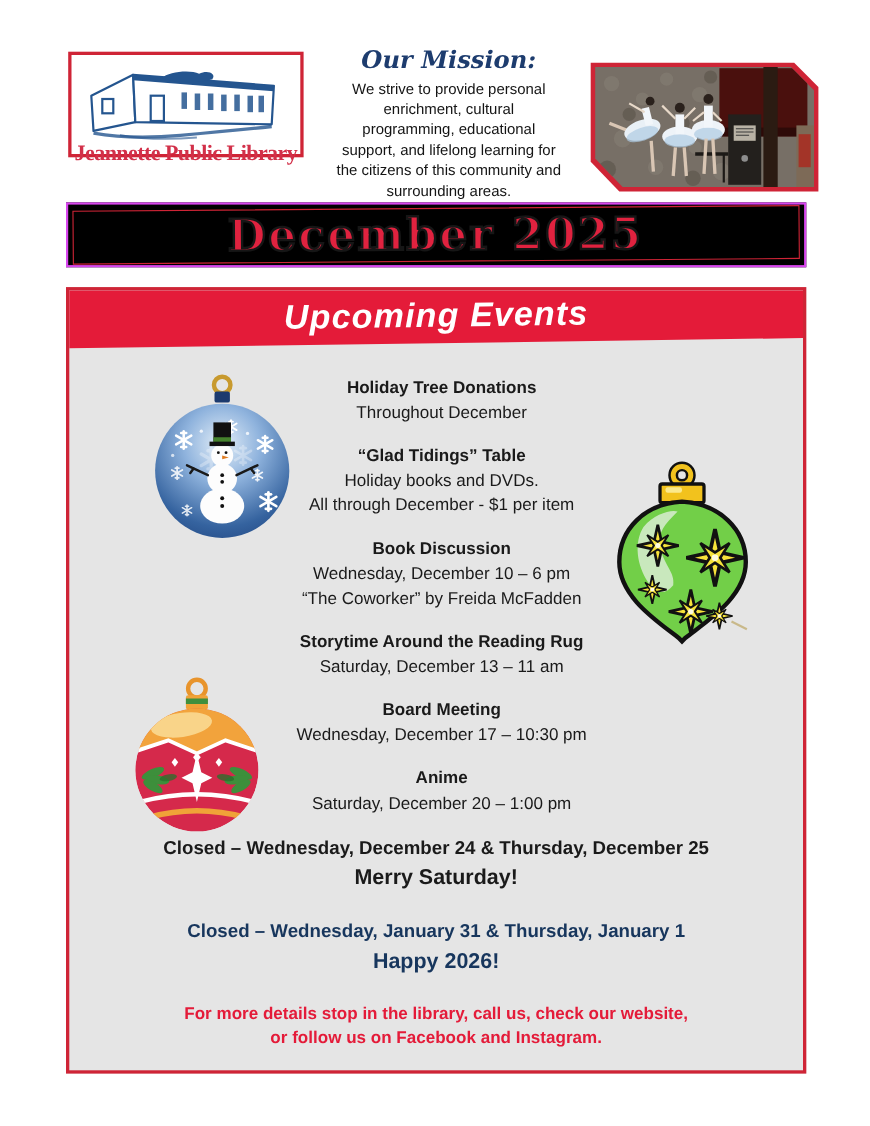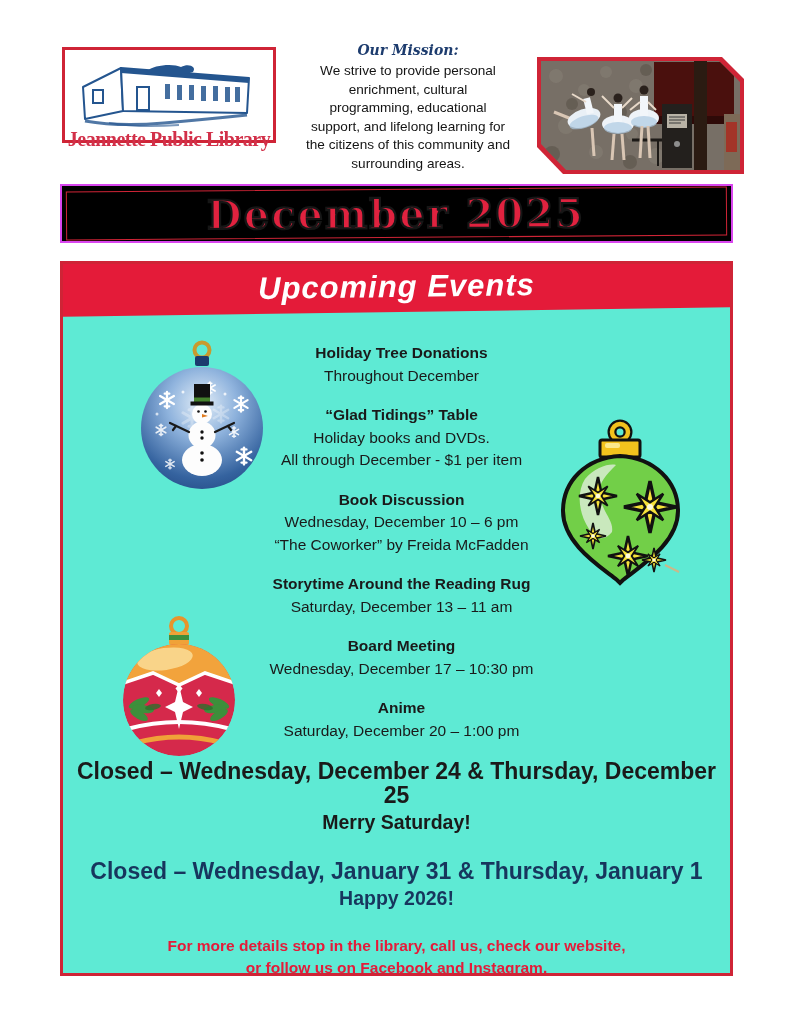--- a/index.html
+++ b/index.html
@@ -14,21 +14,21 @@
     border:3px solid #cf2436;box-sizing:border-box;text-align:center;background:#fff;
   }
   .logo-box svg{display:block;margin:3px auto 0;}
   .logo-title{
     font-family:"Liberation Serif",serif;font-weight:bold;font-size:20px;
     color:#d23049;letter-spacing:-0.5px;margin-top:-1px;white-space:nowrap;
   }
   .mission{position:absolute;left:288px;top:42px;width:240px;text-align:center;}
   .mission-heading{
     font-family:"DejaVu Serif",serif;font-weight:bold;font-style:italic;
-    font-size:14px;color:#1d3c6e;margin-bottom:4px;
+    font-size:22px;color:#1d3c6e;margin-bottom:4px;
   }
   .mission-line{font-size:13.6px;line-height:18.6px;color:#141414;}
   .photo-frame{position:absolute;left:536px;top:56px;width:210px;height:120px;}
   
   .banner{
     position:absolute;left:60px;top:184px;width:673px;height:59px;
     border:2px solid #d946ef;box-sizing:border-box;background:#000000;
   }
   .banner-inner{
     position:absolute;left:4px;right:4px;top:3px;bottom:3px;
@@ -36,40 +36,40 @@
     display:flex;align-items:center;justify-content:center;
   }
   .banner-title{
     font-family:"DejaVu Serif",serif;font-weight:bold;font-size:40px;
     color:#e0223f;-webkit-text-stroke:2.2px #161616;letter-spacing:2px;
     transform:rotate(0.15deg);
   }
   
   .events-box{
     position:absolute;left:60px;top:261px;width:673px;height:715px;
-    border:3px solid #cf2436;box-sizing:border-box;background:#5eead4;overflow:hidden;
+    border:3px solid #cf2436;box-sizing:border-box;background:#e5e5e5;overflow:hidden;
   }
   .events-band{
     position:absolute;top:-6px;left:-10px;right:-10px;height:54px;
     background:#e41b39;transform:rotate(-0.8deg);
     display:flex;align-items:center;justify-content:center;
   }
   .events-band span{
     font-style:italic;font-weight:bold;font-size:31px;color:#ffffff;
     letter-spacing:1px;padding-top:4px;
   }
   .events-content{
     position:absolute;top:78px;left:0;right:0;text-align:center;
     font-size:15.5px;color:#1a1a1a;
   }
   .event{margin-bottom:17px;padding-left:10px;}
   .event div{line-height:22.5px;}
   .event-title{font-weight:bold;}
   .closure{margin-bottom:24px;}
-  .closure-line{font-size:23px;font-weight:bold;line-height:24px;}
+  .closure-line{font-size:17px;font-weight:bold;line-height:24px;}
   .closure-greeting{font-size:19.5px;font-weight:bold;line-height:26px;margin-top:2px;}
   .closure.navy .closure-line,.closure.navy .closure-greeting{color:#17365d;}
   .events-footer{margin-top:8px;}
   .events-footer div{color:#e41b39;font-weight:bold;font-size:15.5px;line-height:22px;}
   .ornament{position:absolute;}
   .orn-blue{left:74px;top:72px;}
   .orn-green{left:490px;top:155px;}
   .orn-red{left:50px;top:351px;}
 </style>
 </head>

